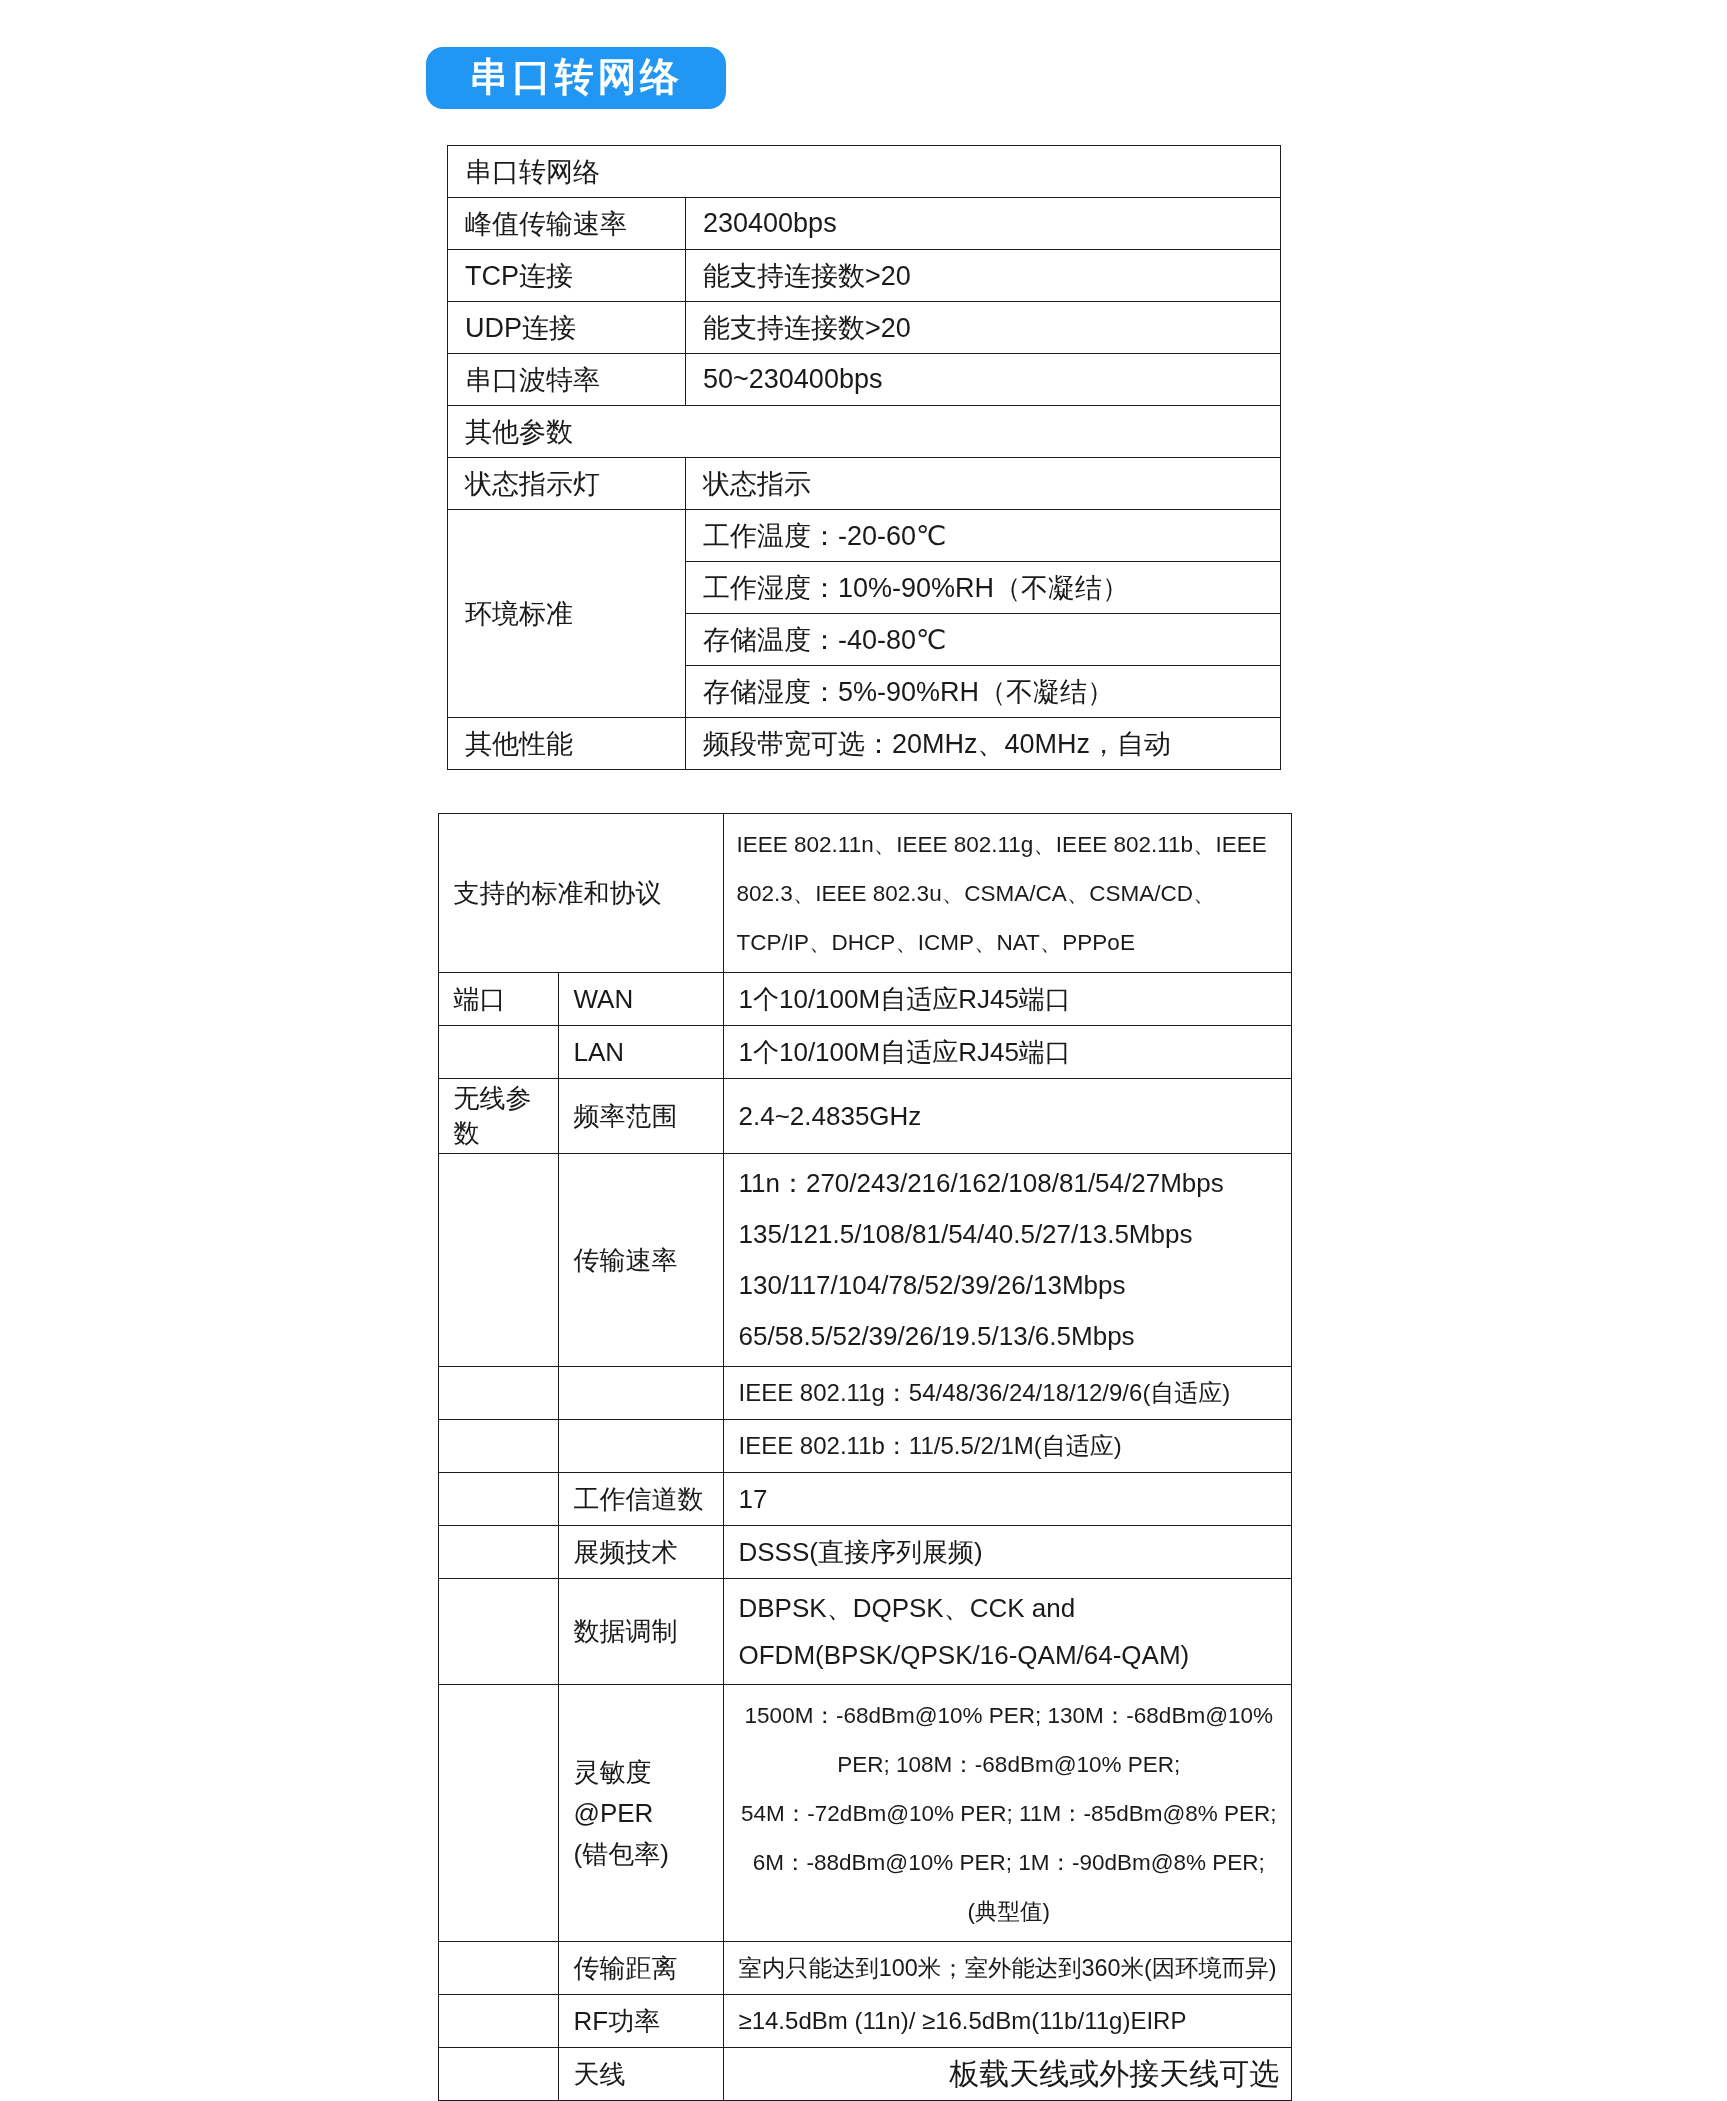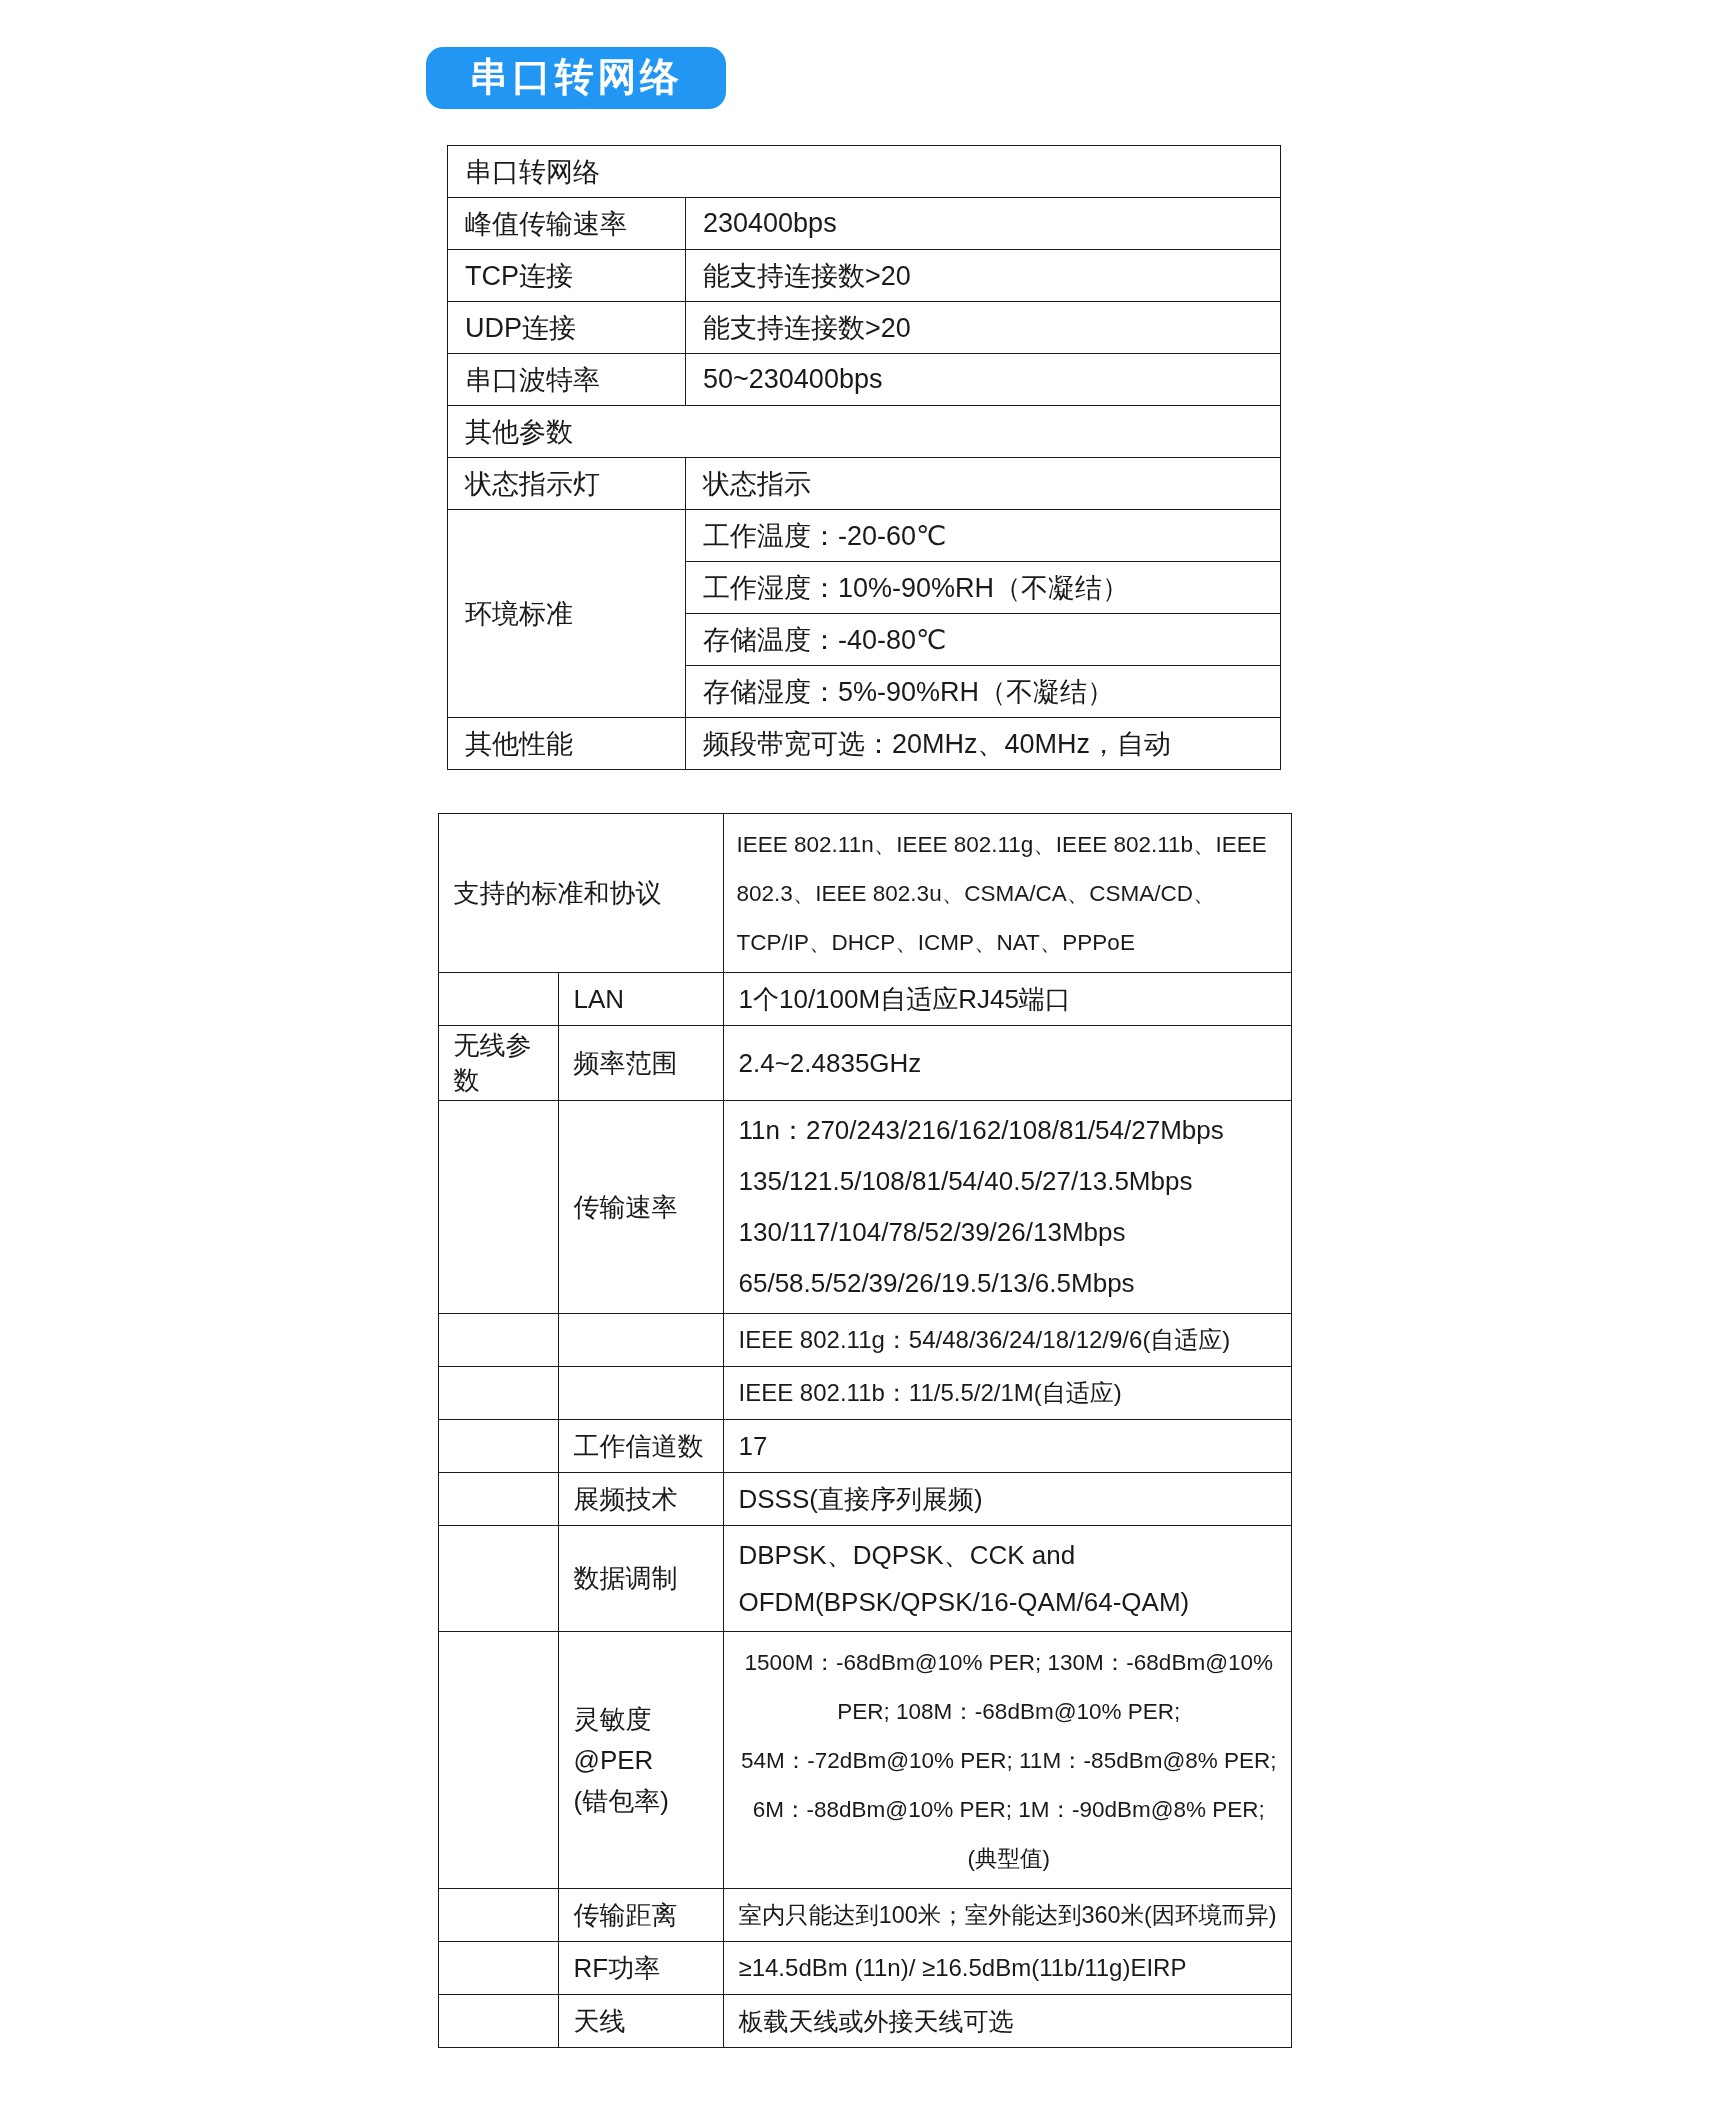--- a/index.html
+++ b/index.html
@@ -70,21 +70,21 @@
   .r-sens td.label2 { white-space: pre-line; line-height: 41px; }
   .r-sens td.value {
     height: 212px;
     font-size: 22.5px;
     line-height: 49px;
     padding: 5.6px 9.4px 5.6px 13px;
     text-align: center;
   }
   .r-dist td.value { font-size: 23.4px; }
   .r-rf td.value { font-size: 24px; }
-  .r-ant td.value { font-size: 25px; }
+  .r-ant td.value { font-size: 30px; text-align: right; }
 </style>
 </head>
 <body>
 
 <div class="content">
 
   <div class="badge">串口转网络</div>
 
   
   <table class="spec-table">
@@ -145,20 +145,25 @@
         <col class="w1">
         <col class="w2">
         <col class="w3">
       </colgroup>
     <tbody>
         <tr class="r-protocol">
       <td colspan="2" class="plabel">支持的标准和协议</td>
       <td class="value">IEEE 802.11n、IEEE 802.11g、IEEE 802.11b、IEEE 802.3、IEEE 802.3u、CSMA/CA、CSMA/CD、TCP/IP、DHCP、ICMP、NAT、PPPoE</td>
     </tr>
     <tr>
+      <td class="group">端口</td>
+      <td class="label2">WAN</td>
+      <td class="value">1个10/100M自适应RJ45端口</td>
+    </tr>
+    <tr>
       <td class="group"></td>
       <td class="label2">LAN</td>
       <td class="value">1个10/100M自适应RJ45端口</td>
     </tr>
     <tr>
       <td class="group">无线参数</td>
       <td class="label2">频率范围</td>
       <td class="value">2.4~2.4835GHz</td>
     </tr>
     <tr class="r-rate">

